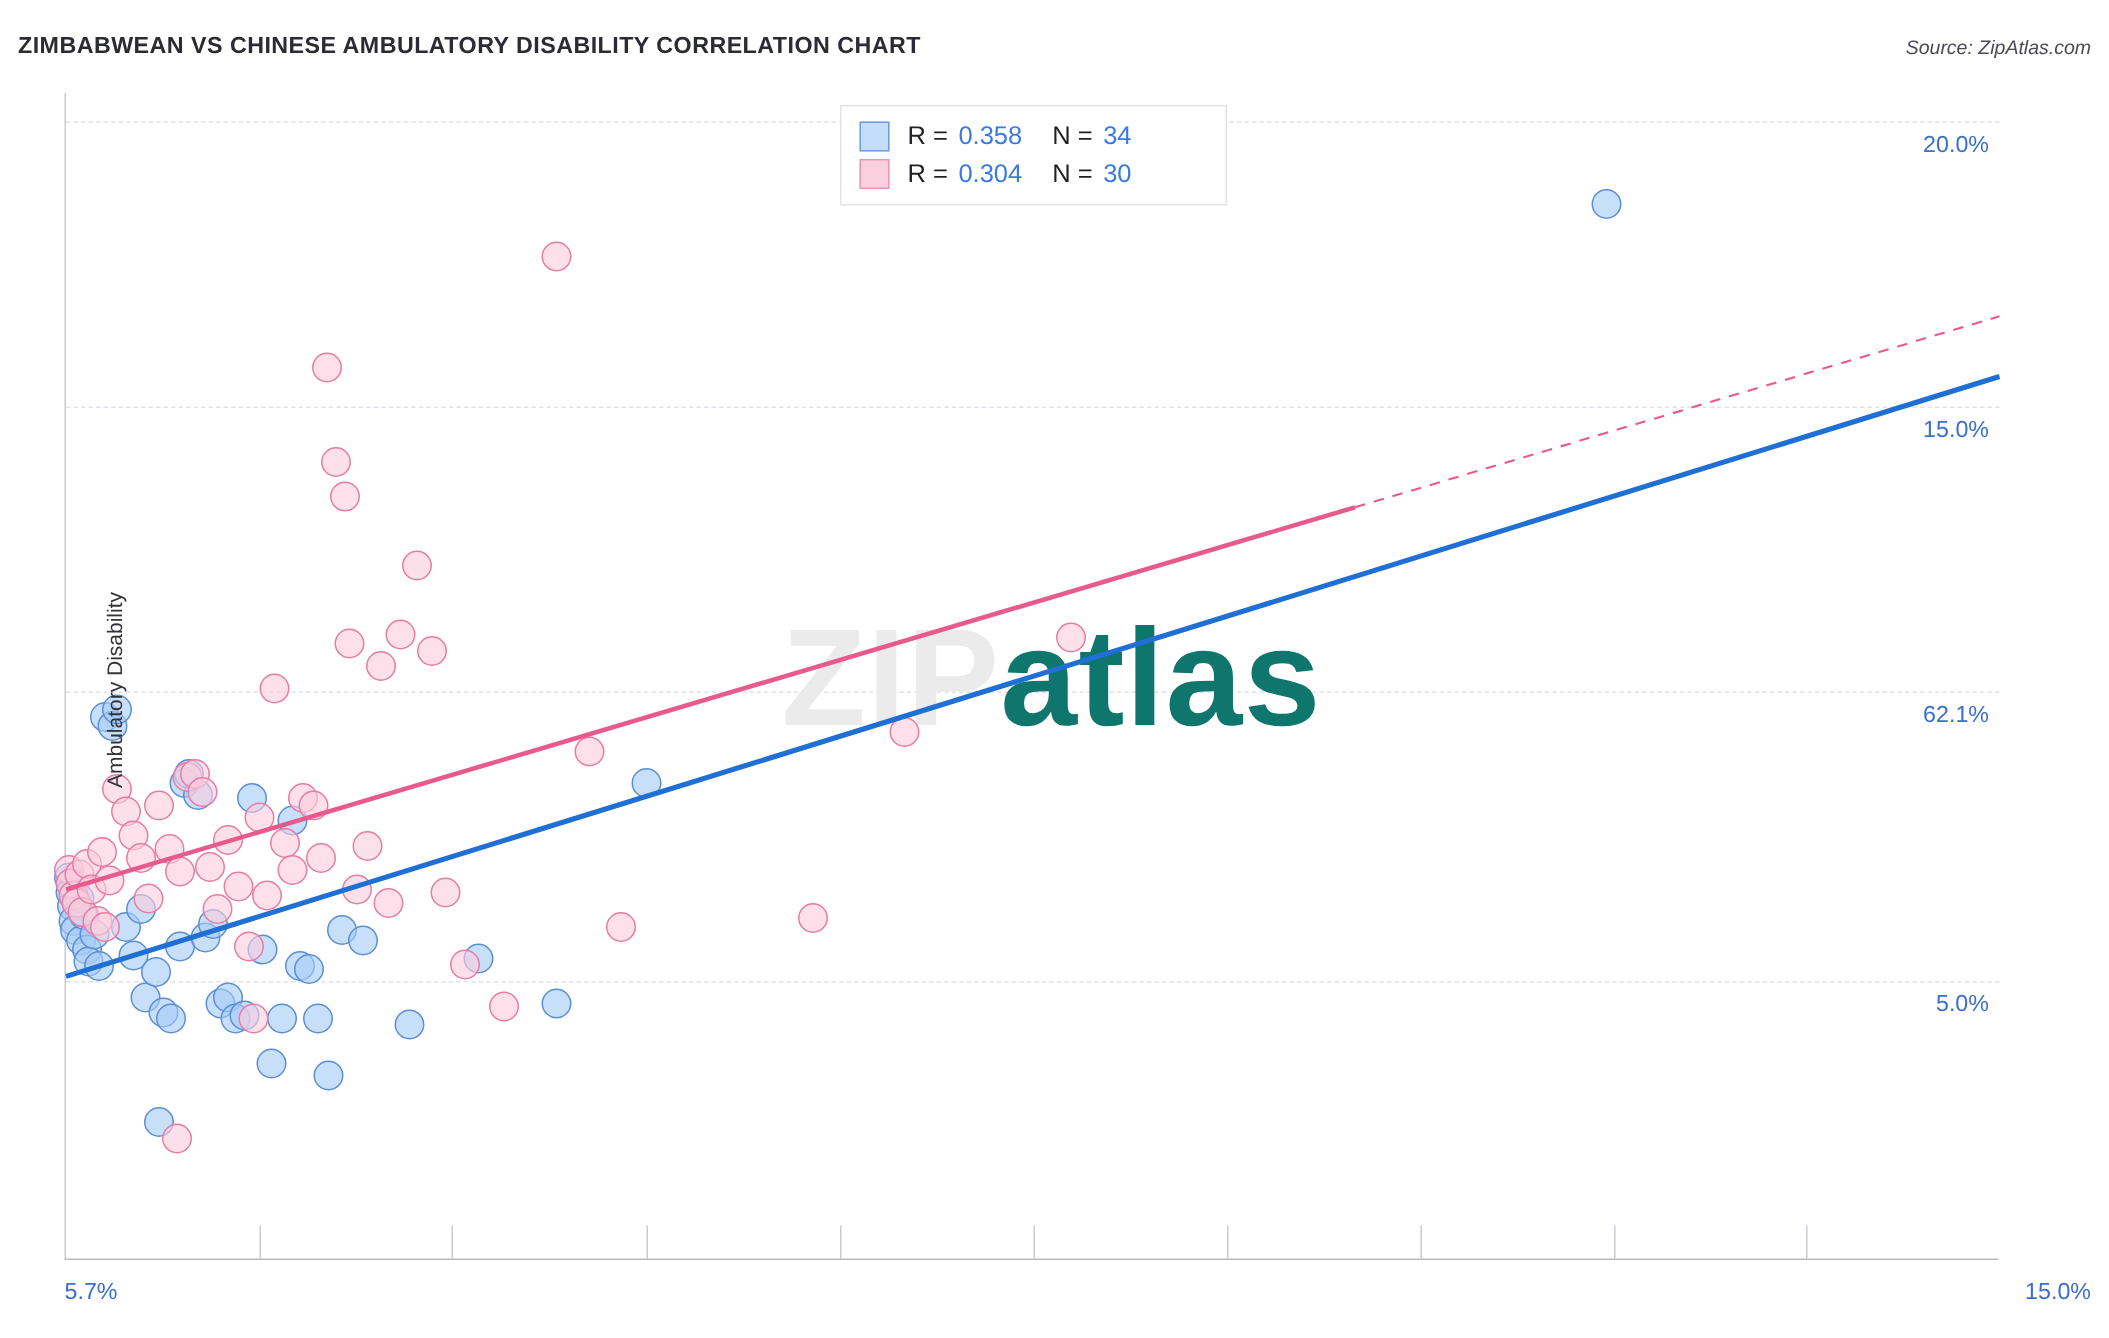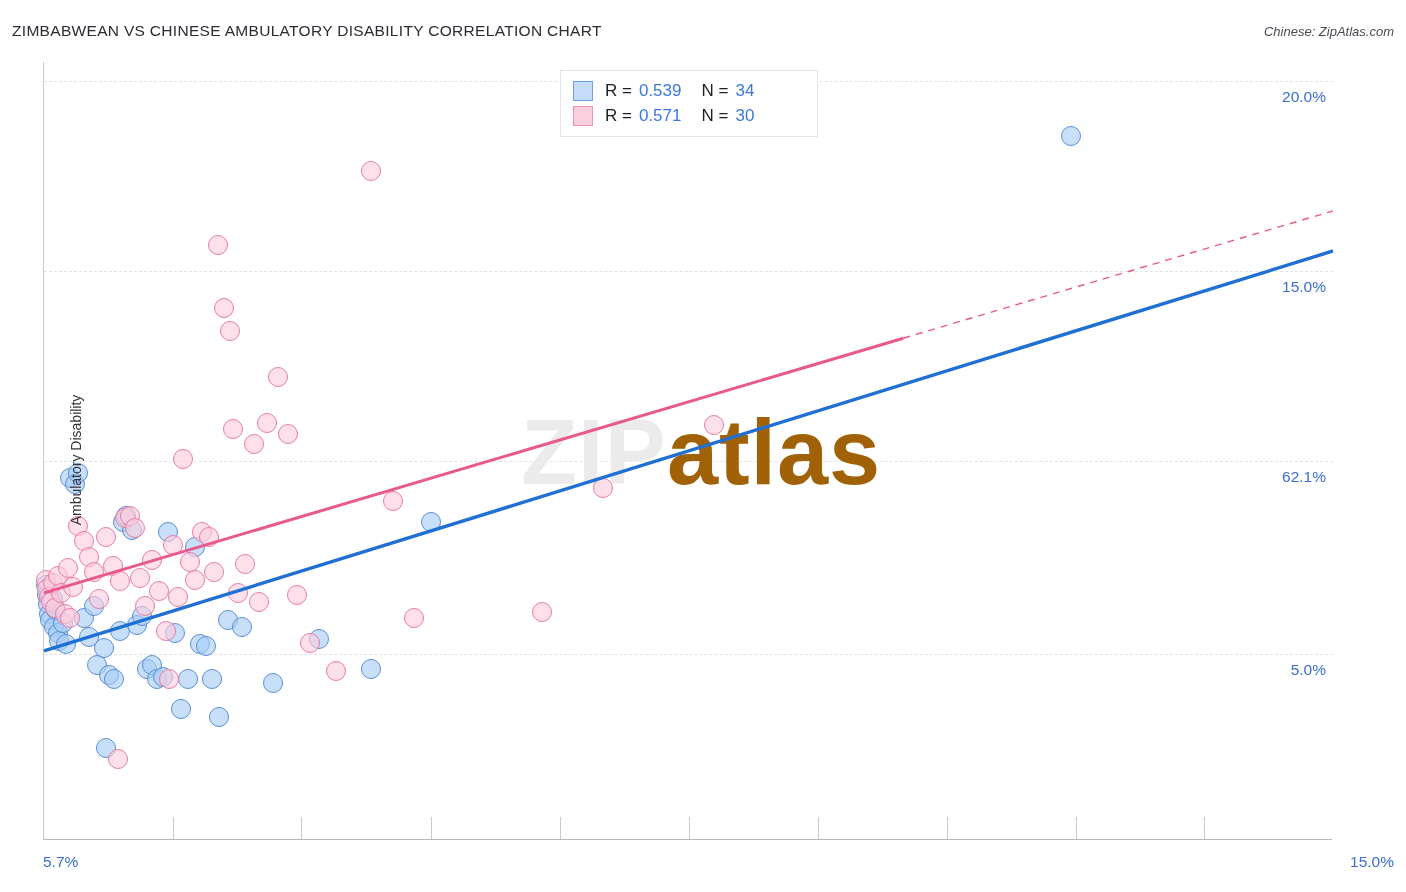--- a/index.html
+++ b/index.html
@@ -10,21 +10,21 @@
     font-family:"Liberation Sans", sans-serif;
     overflow:hidden;
     position:relative;
   }
   #root{position:absolute;left:0;top:0;width:1406px;height:892px;}
 
   
   .chart-title{
     position:absolute;left:12px;top:22px;
     font-size:15.5px;letter-spacing:.02em;
-    color:#2b2b33;font-weight:400;
+    color:#2b2b33;font-weight:700;
     white-space:nowrap;
   }
   .source-note{
     position:absolute;right:12px;top:24px;
     font-size:13px;font-style:italic;color:#4a4a55;
     white-space:nowrap;
   }
 
   
   .plot-area{
@@ -68,21 +68,21 @@
 
   
   .watermark{
     position:absolute;left:520px;top:400px;
     font-size:92px;font-weight:700;
     letter-spacing:.01em;
     pointer-events:none;user-select:none;
     white-space:nowrap;
   }
   .wm-zip{color:#ebebeb;}
-  .wm-atlas{color:#a16207;}
+  .wm-atlas{color:#0f766e;}
 
   
   .pt{
     position:absolute;border-radius:50%;
     box-sizing:border-box;
   }
   .pt.blue{
     background:rgba(167,204,246,.62);
     border:1px solid #5b8fd4;
   }
@@ -131,21 +131,21 @@
   .series-sw.blue{background:#c5dcfa;border:1px solid #6d9fe0;}
   .series-sw.pink{background:#fbd0de;border:1px solid #ef94b4;}
   .series-txt{font-size:16.5px;color:#26262e;white-space:nowrap;}
 </style>
 </head>
 <body>
 
 <div id="root">
 
   <div class="chart-title">ZIMBABWEAN VS CHINESE AMBULATORY DISABILITY CORRELATION CHART</div>
-  <div class="source-note">Chinese: ZipAtlas.com</div>
+  <div class="source-note">Source: ZipAtlas.com</div>
 
   <div class="plot-area">
 
     <div class="gridline" style="top:19px;"></div>
     <div class="gridline" style="top:209px;"></div>
     <div class="gridline" style="top:399px;"></div>
     <div class="gridline" style="top:592px;"></div>
 
     <div class="xtick" style="left:129px;"></div>
     <div class="xtick" style="left:257px;"></div>
@@ -285,27 +285,27 @@
     <div class="yaxis-title">Ambulatory Disability</div>
   </div>
 
   <div class="xlabel" id="xlabel-min">5.7%</div>
   <div class="xlabel" id="xlabel-max">15.0%</div>
 
   <div class="corr-box">
     <div class="corr-row">
       <span class="swatch blue"></span>
       <span class="lbl-k">R =</span>
-      <span class="lbl-v">0.539</span>
+      <span class="lbl-v">0.358</span>
       <span class="corr-n">N =</span>
       <span class="lbl-v">34</span>
     </div>
     <div class="corr-row">
       <span class="swatch pink"></span>
       <span class="lbl-k">R =</span>
-      <span class="lbl-v">0.571</span>
+      <span class="lbl-v">0.304</span>
       <span class="corr-n">N =</span>
       <span class="lbl-v">30</span>
     </div>
   </div>
 
 
 </div>
 
 </body></html>

